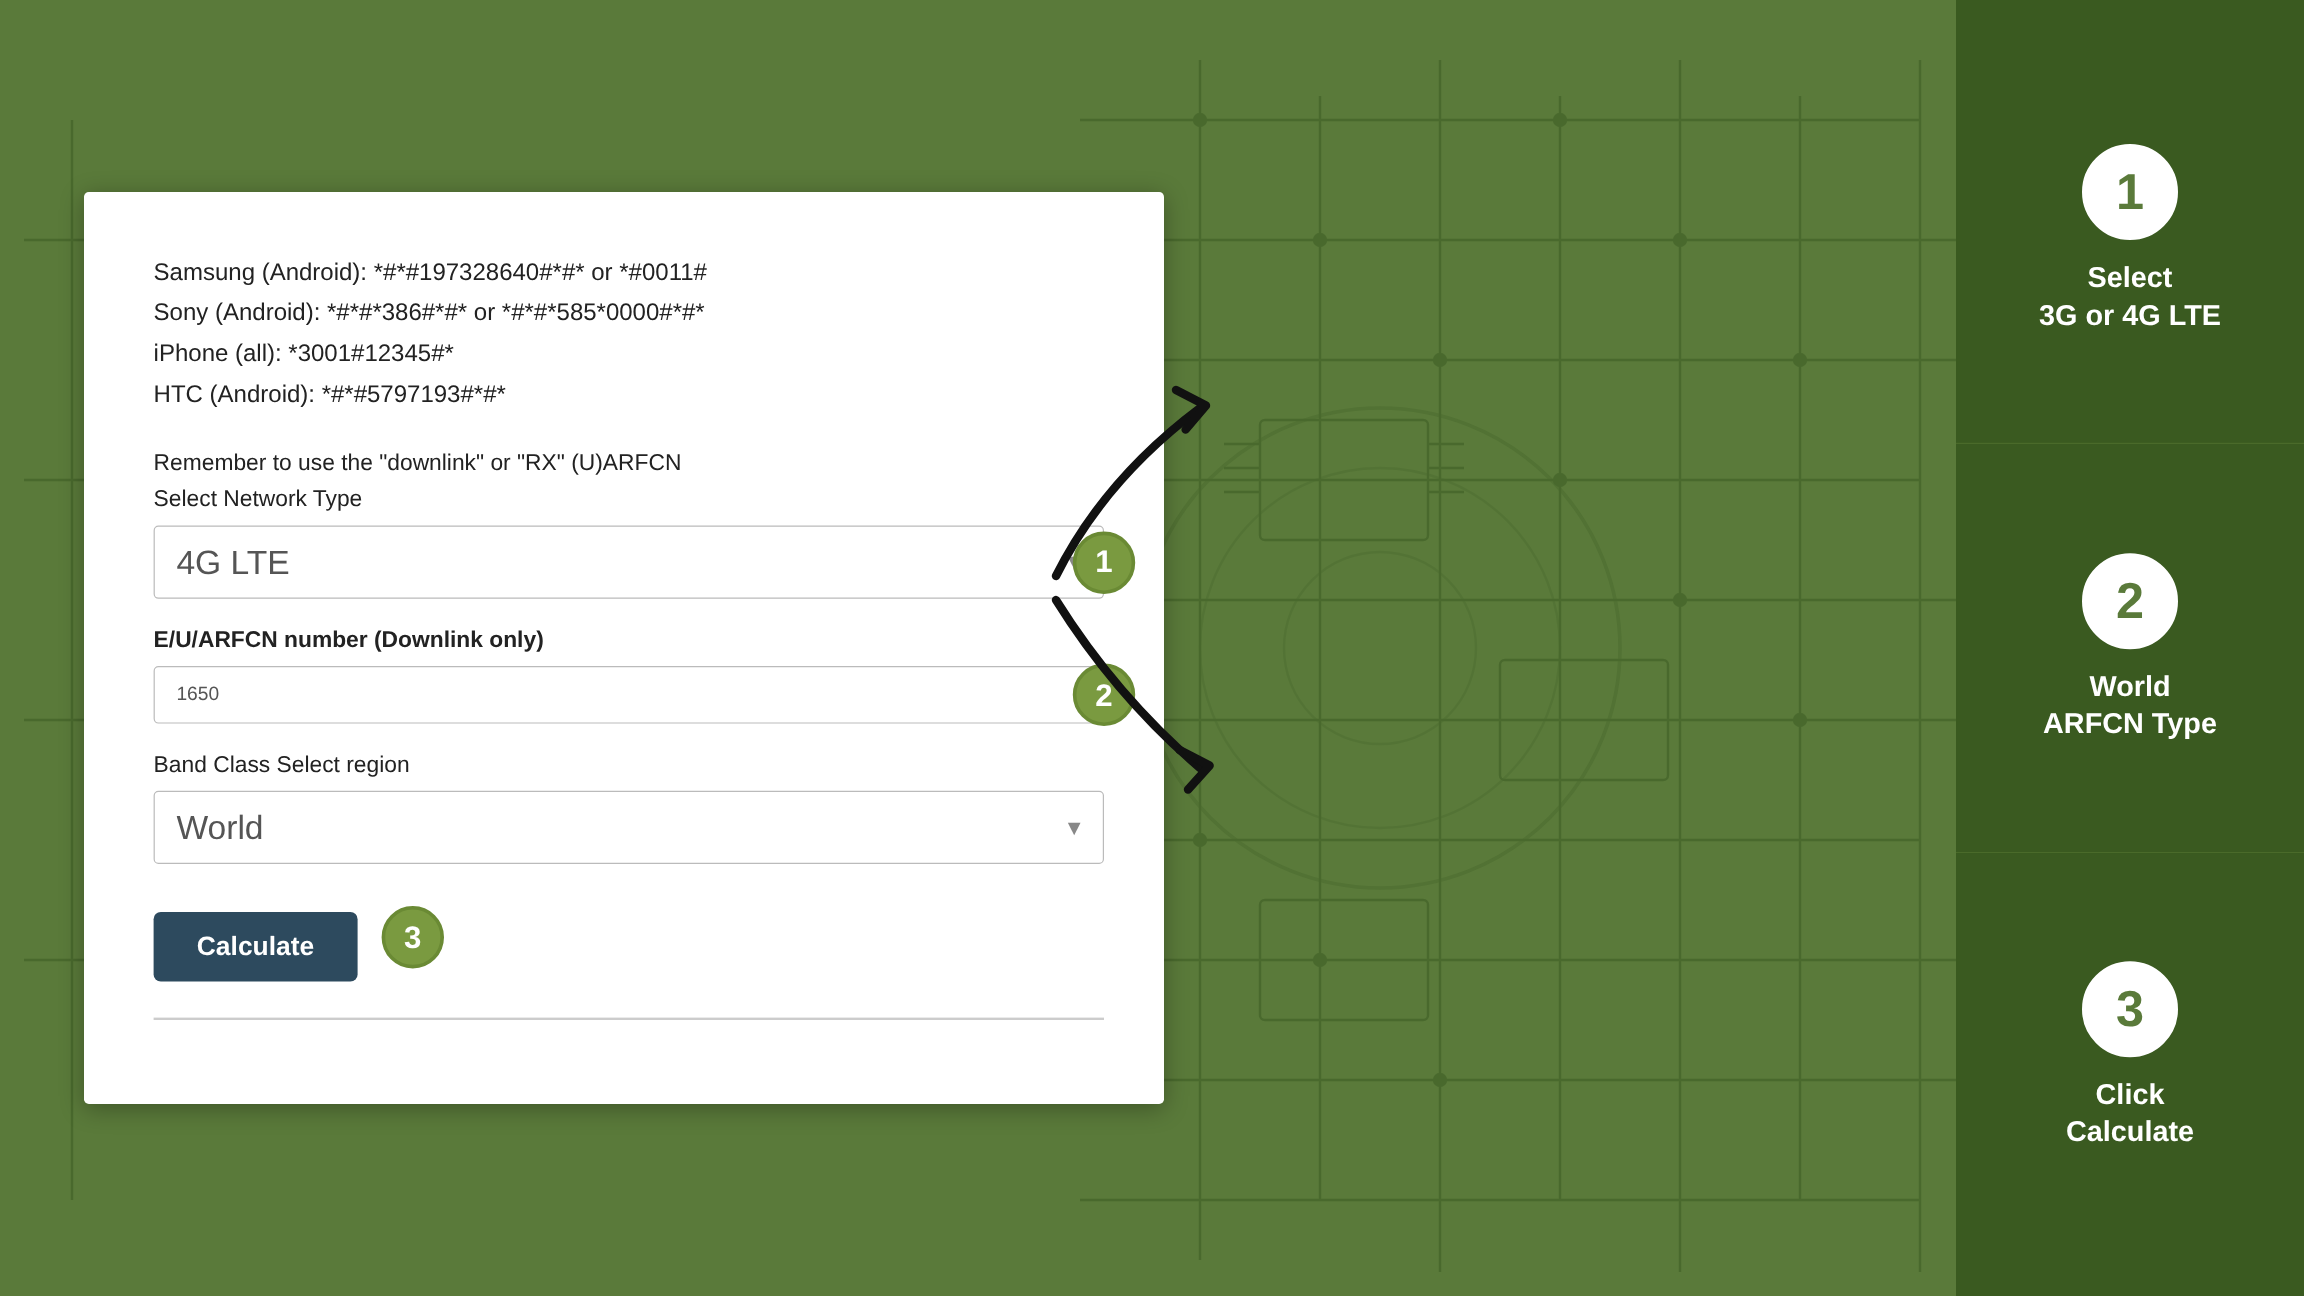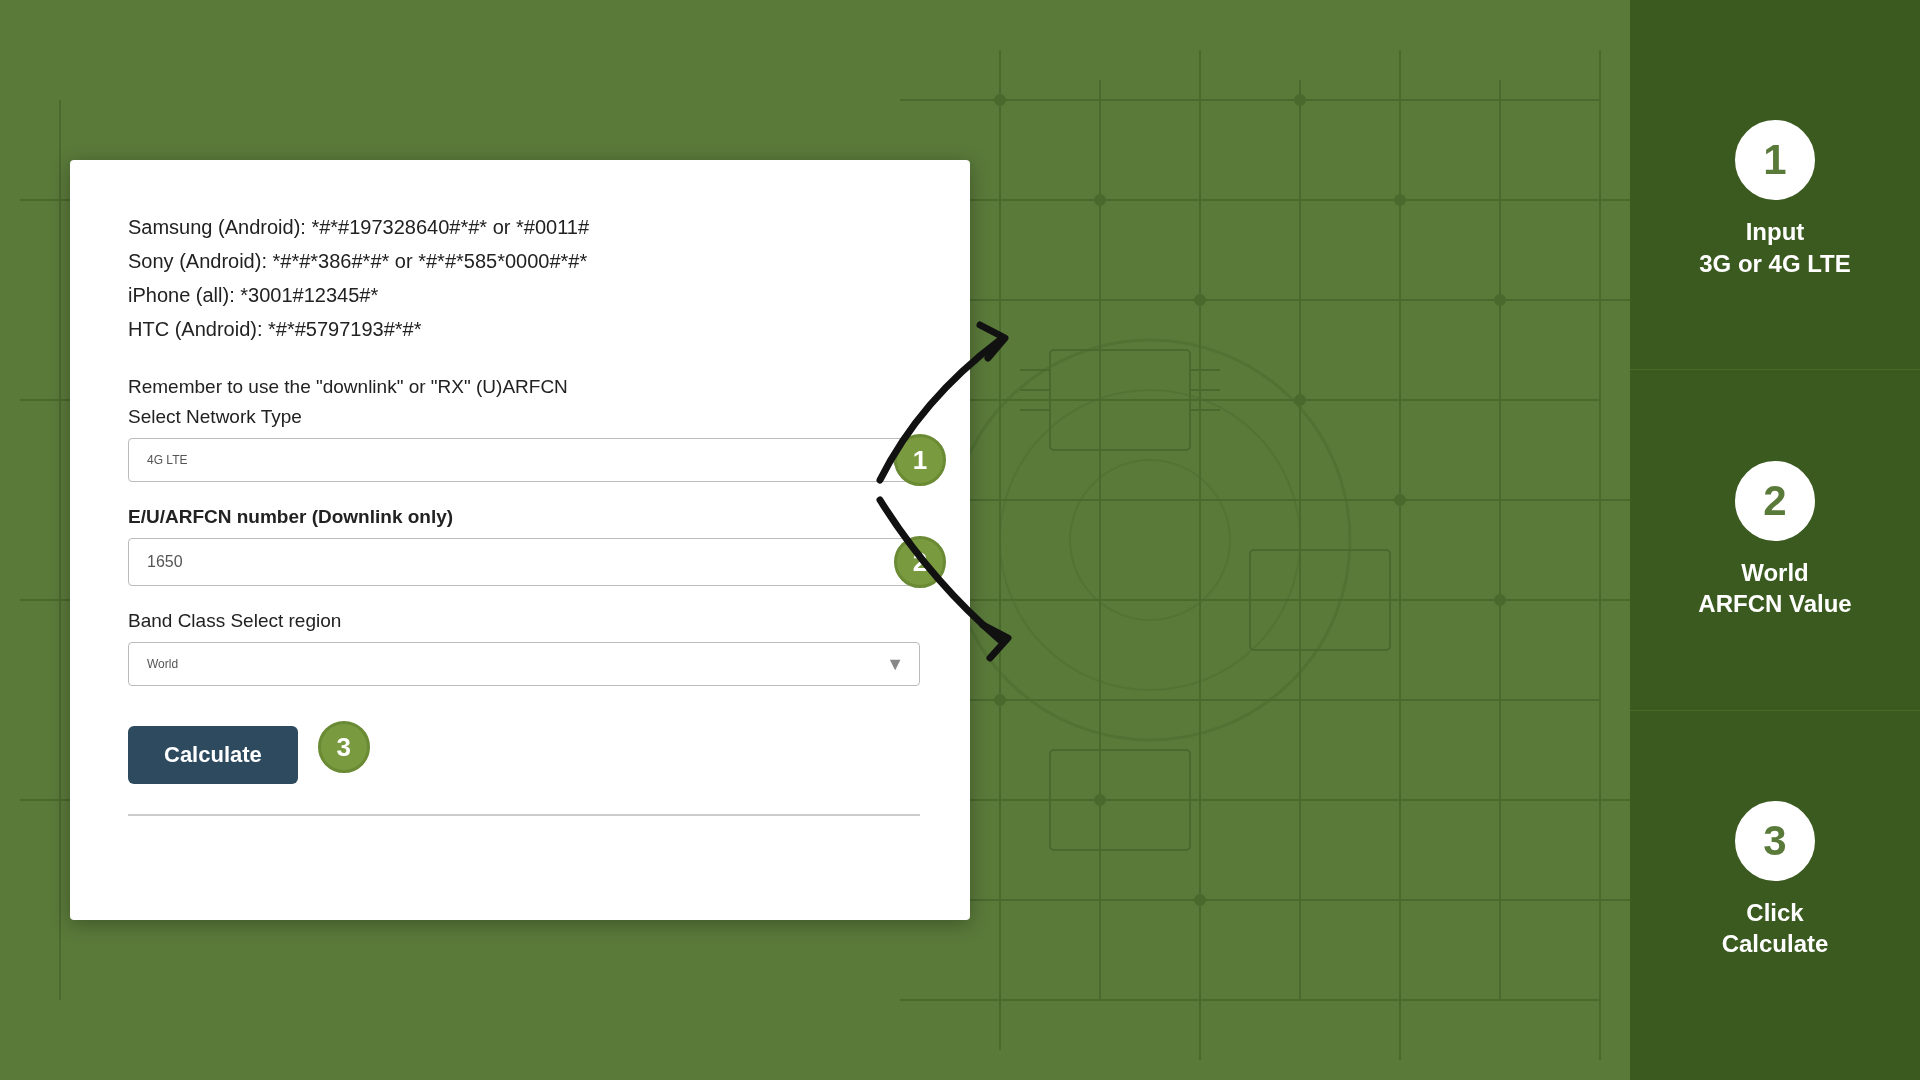--- a/index.html
+++ b/index.html
@@ -72,21 +72,21 @@
     }
 
     .select-wrapper {
       position: relative;
       margin-bottom: 24px;
     }
 
     .form-select {
       width: 100%;
       padding: 14px 18px;
-      font-size: 12px;
+      font-size: 28px;
       color: #555;
       border: 1.5px solid #bbb;
       border-radius: 4px;
       appearance: none;
       -webkit-appearance: none;
       background: #fff;
       cursor: pointer;
       outline: none;
     }
 
@@ -370,32 +370,32 @@
   <path d="M 143 345 L 168 358 L 150 378" stroke="#111" stroke-width="7" fill="none" stroke-linecap="round" stroke-linejoin="round"></path>
 </svg>
 
 <div class="right-sidebar">
 
   <div class="sidebar-step">
     <div class="sidebar-number-circle">
       <span>1</span>
     </div>
     <div class="sidebar-step-text">
-      <div>Input</div>
+      <div>Select</div>
       <div>3G or 4G LTE</div>
     </div>
   </div>
 
   <div class="sidebar-step">
     <div class="sidebar-number-circle">
       <span>2</span>
     </div>
     <div class="sidebar-step-text">
       <div>World</div>
-      <div>ARFCN Value</div>
+      <div>ARFCN Type</div>
     </div>
   </div>
 
   <div class="sidebar-step">
     <div class="sidebar-number-circle">
       <span>3</span>
     </div>
     <div class="sidebar-step-text">
       <div>Click</div>
       <div>Calculate</div>

